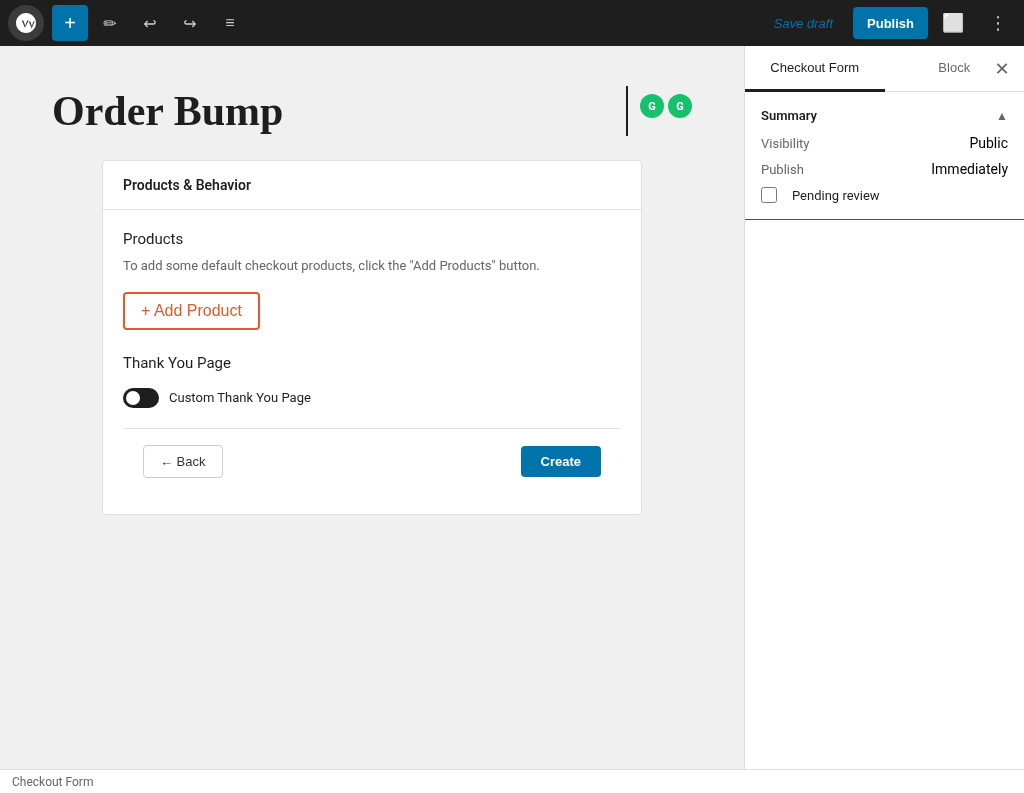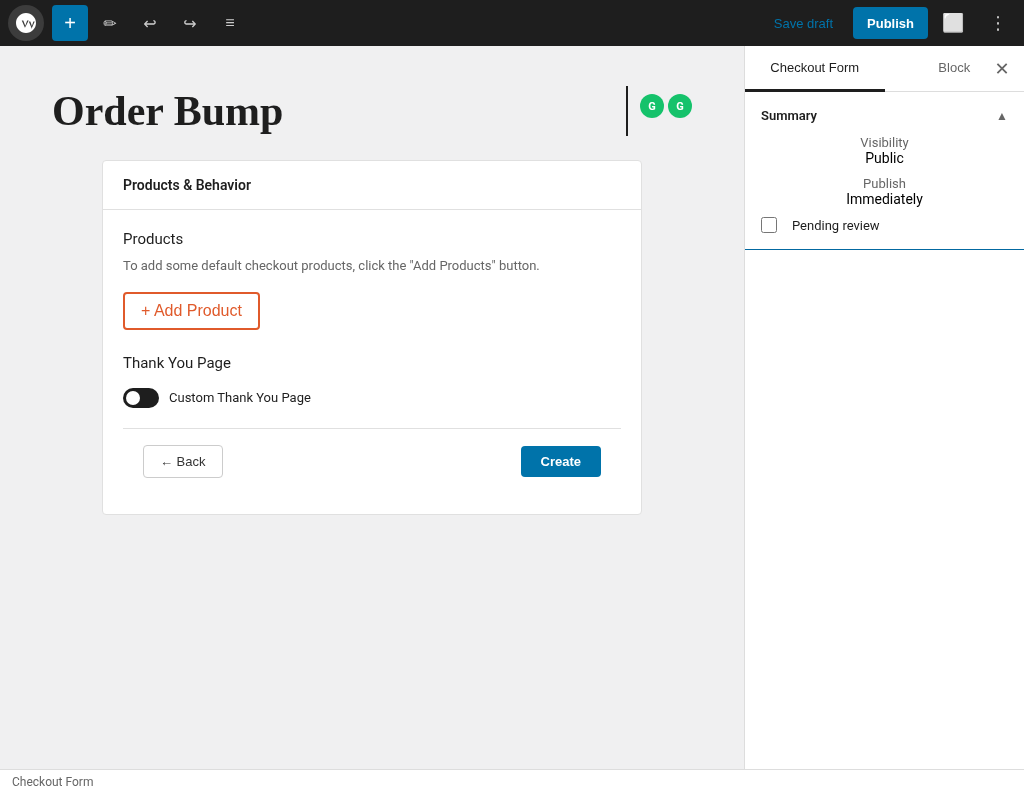--- a/index.html
+++ b/index.html
@@ -17,21 +17,21 @@
     .wp-logo svg { width: 20px; height: 20px; fill: white; }
     .toolbar-btn {
       background: none; border: none; cursor: pointer; color: #ccc;
       width: 36px; height: 36px; display: flex; align-items: center; justify-content: center;
       border-radius: 4px; font-size: 18px;
     }
     .toolbar-btn.blue { background: #0073aa; color: white; width: auto; padding: 0 14px; font-size: 13px; font-weight: 600; border-radius: 4px; height: 32px; }
     .toolbar-spacer { flex: 1; }
     .save-draft-btn {
       background: none; border: none; cursor: pointer; color: #0073aa;
-      font-size: 13px; padding: 0 12px; font-weight: 400;
+      font-size: 13px; padding: 0 12px; font-weight: 400; font-style: italic;
     }
     .toolbar-right { display: flex; align-items: center; gap: 8px; }
     .icon-btn {
       background: none; border: none; cursor: pointer; color: #ccc;
       width: 36px; height: 36px; display: flex; align-items: center; justify-content: center;
       border-radius: 4px; font-size: 16px;
     }
 
     
     .main-layout { display: flex; height: calc(793px - 46px); }
@@ -112,21 +112,21 @@
     }
 
     .sidebar-section { padding: 16px; border-bottom: 1px solid #0369a1; }
     .sidebar-section-header {
       display: flex; justify-content: space-between; align-items: center;
       margin-bottom: 12px; cursor: pointer;
     }
     .sidebar-section-title { font-size: 13px; font-weight: 600; color: #1e1e1e; }
     .chevron { font-size: 12px; color: #666; }
 
-    .meta-row { display: flex; justify-content: space-between; align-items: center; margin-bottom: 10px; flex-direction: column; }
+    .meta-row { display: flex; justify-content: space-between; align-items: center; margin-bottom: 10px; }
     .meta-label { font-size: 13px; color: #666; }
     .meta-value { font-size: 14px; color: #000000; cursor: pointer; }
 
     .pending-row { display: flex; align-items: center; gap: 15px; }
     .pending-checkbox { width: 16px; height: 16px; cursor: pointer; }
     .pending-label { font-size: 13px; color: #1e1e1e; }
 
     
     .status-bar {
       position: fixed; bottom: 0; left: 0; right: 0; height: 24px;

